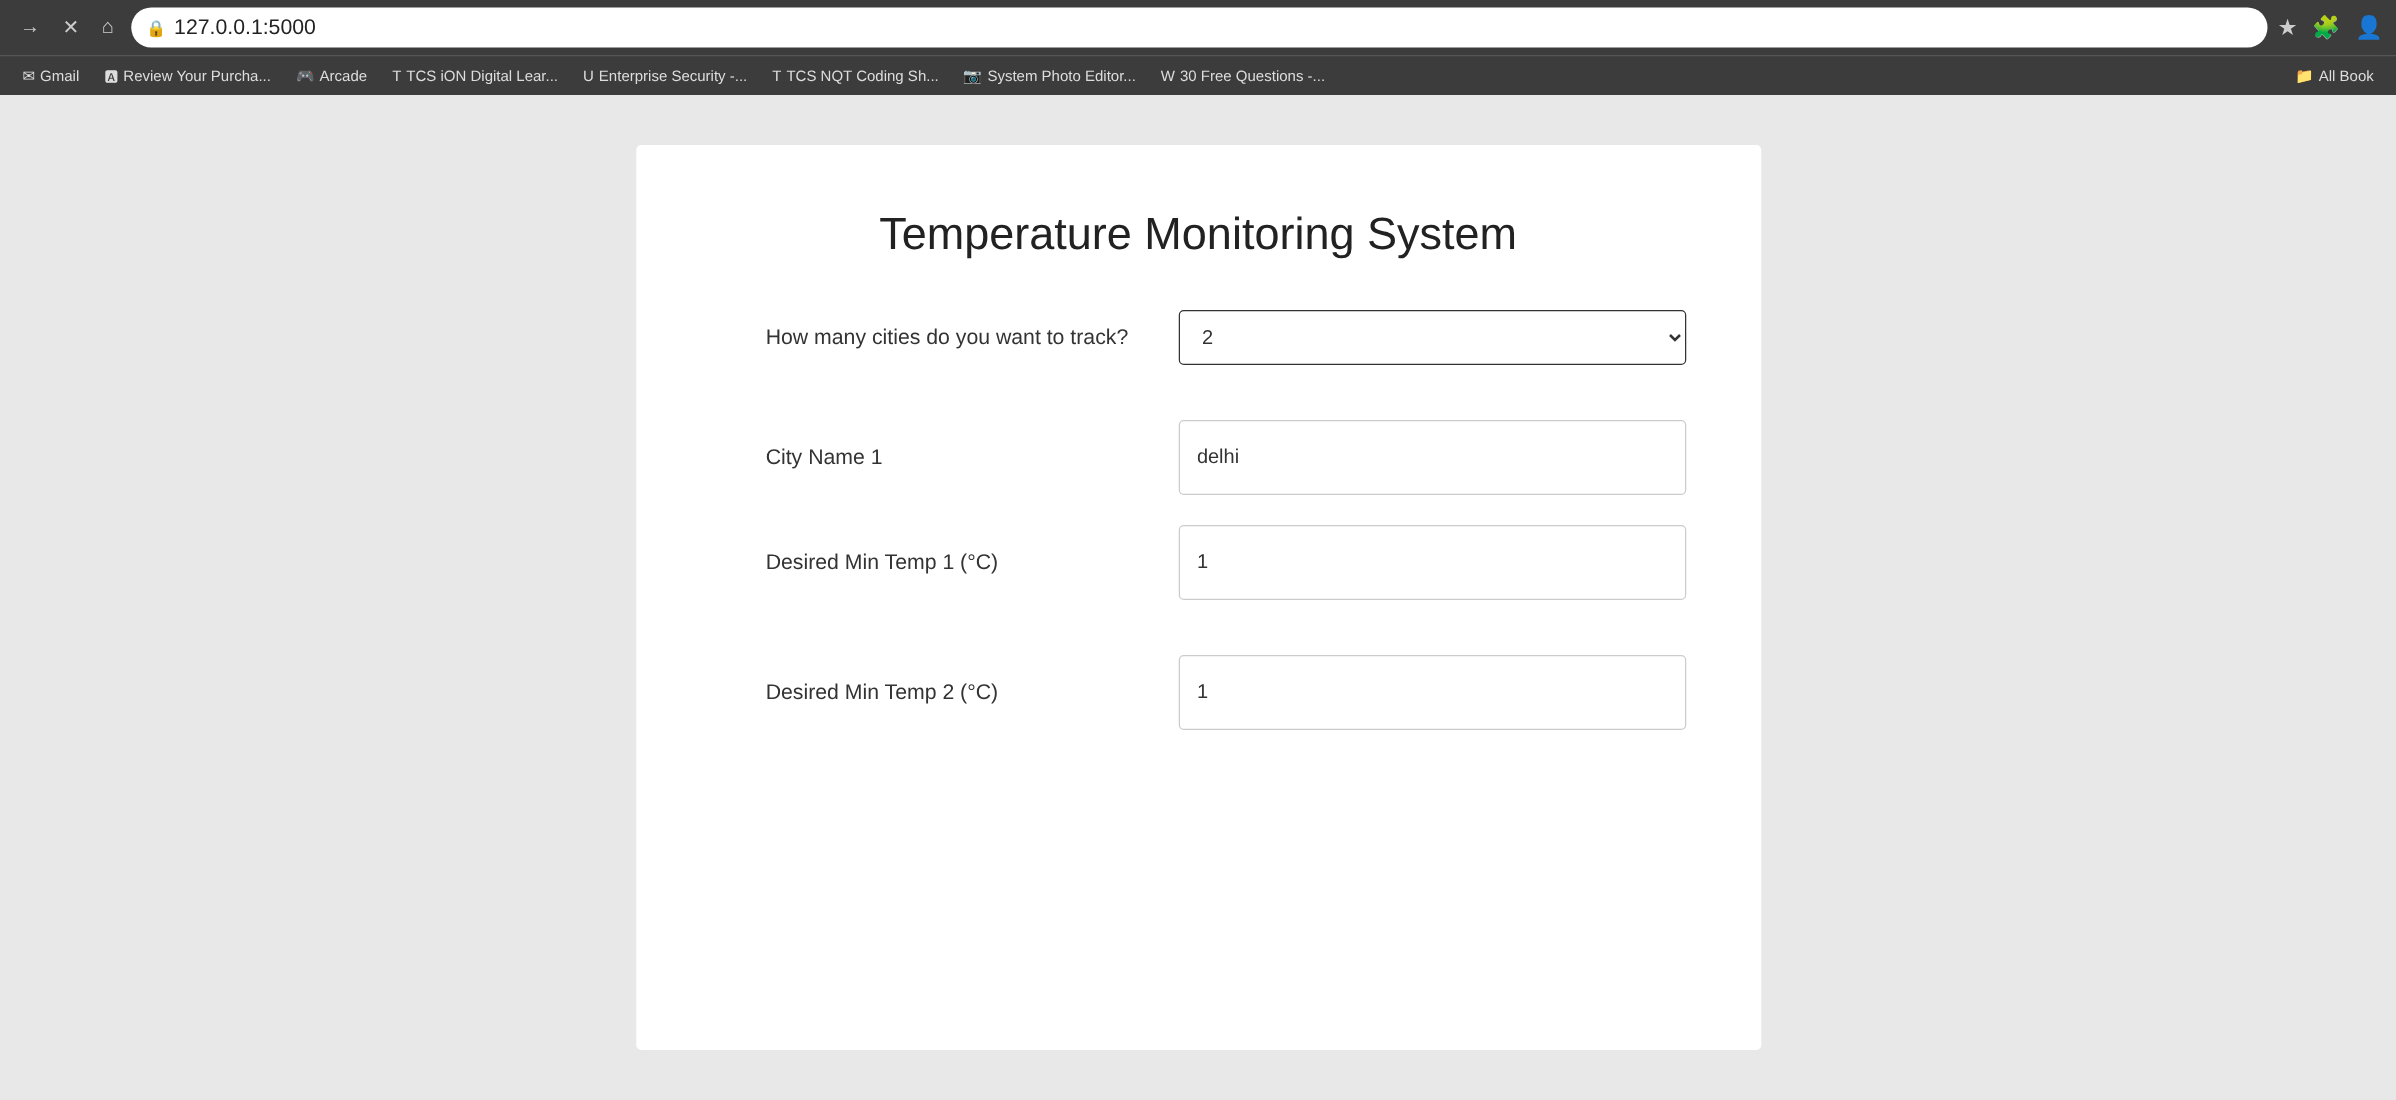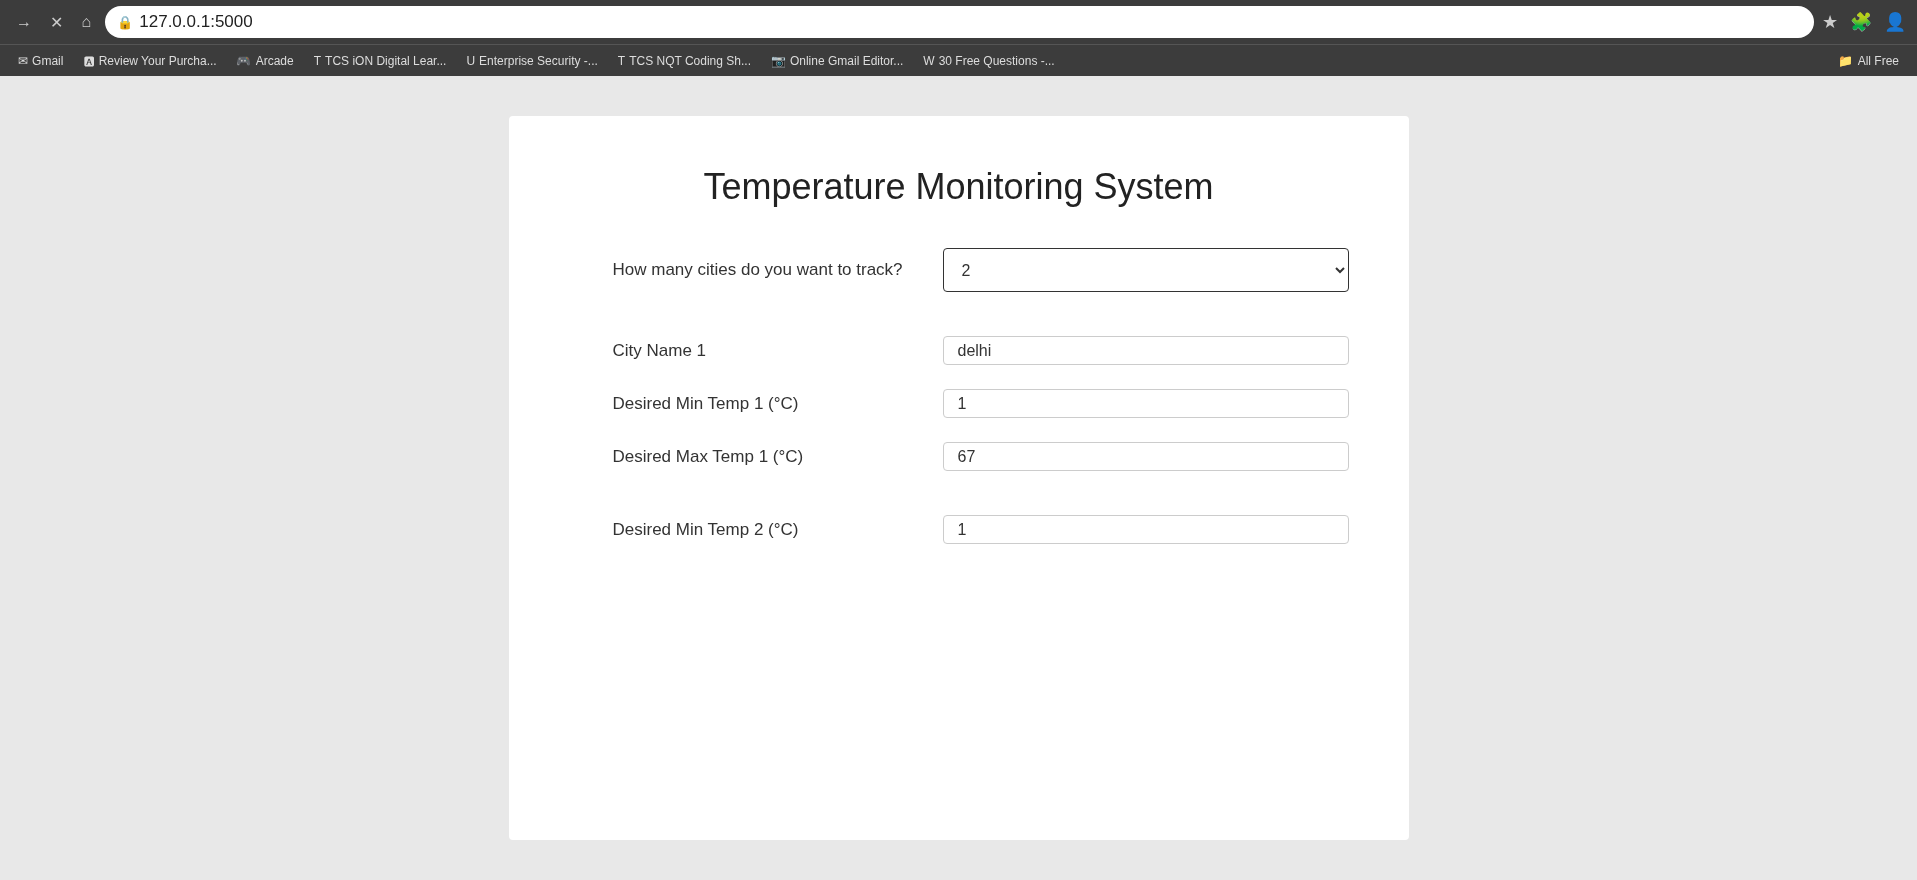--- a/index.html
+++ b/index.html
@@ -162,21 +162,21 @@
     }
 
     .form-input {
       flex: 1;
       border: 1px solid #ccc;
       border-radius: 4px;
       padding: 10px 14px;
       font-size: 16px;
       color: #333;
       outline: none;
-      height: 29px;
+      height: 60px;
     }
 
     .form-select {
       flex: 1;
       border: 1px solid #333;
       border-radius: 4px;
       padding: 10px 14px;
       font-size: 16px;
       color: #333;
       outline: none;
@@ -245,29 +245,29 @@
     <div class="bookmark-item">
       <span class="bookmark-icon">U</span>
       <span>Enterprise Security -...</span>
     </div>
     <div class="bookmark-item">
       <span class="bookmark-icon">T</span>
       <span>TCS NQT Coding Sh...</span>
     </div>
     <div class="bookmark-item">
       <span class="bookmark-icon">📷</span>
-      <span>Online Gmail Editor...</span>
+      <span>System Photo Editor...</span>
     </div>
     <div class="bookmark-item">
       <span class="bookmark-icon">W</span>
       <span>30 Free Questions -...</span>
     </div>
     <div class="bookmarks-right">
       <span>📁</span>
-      <span>All Free</span>
+      <span>All Book</span>
     </div>
   </div>
 </div>
 
 <div class="page-content">
   <div class="form-container">
 
     <h1 class="page-title">Temperature Monitoring System</h1>
 
     <div class="form-row">
@@ -286,24 +286,20 @@
     <div class="form-row">
       <label class="form-label">City Name 1</label>
       <input class="form-input" type="text" value="delhi" style="">
     </div>
 
     <div class="form-row">
       <label class="form-label">Desired Min Temp 1 (°C)</label>
       <input class="form-input" type="number" value="1" style="">
     </div>
 
-    <div class="form-row">
-      <label class="form-label">Desired Max Temp 1 (°C)</label>
-      <input class="form-input" type="number" value="67" style="">
-    </div>
 
     <div class="form-spacer"></div>
 
 
     <div class="form-row">
       <label class="form-label">Desired Min Temp 2 (°C)</label>
       <input class="form-input" type="number" value="1" style="">
     </div>
 
 

